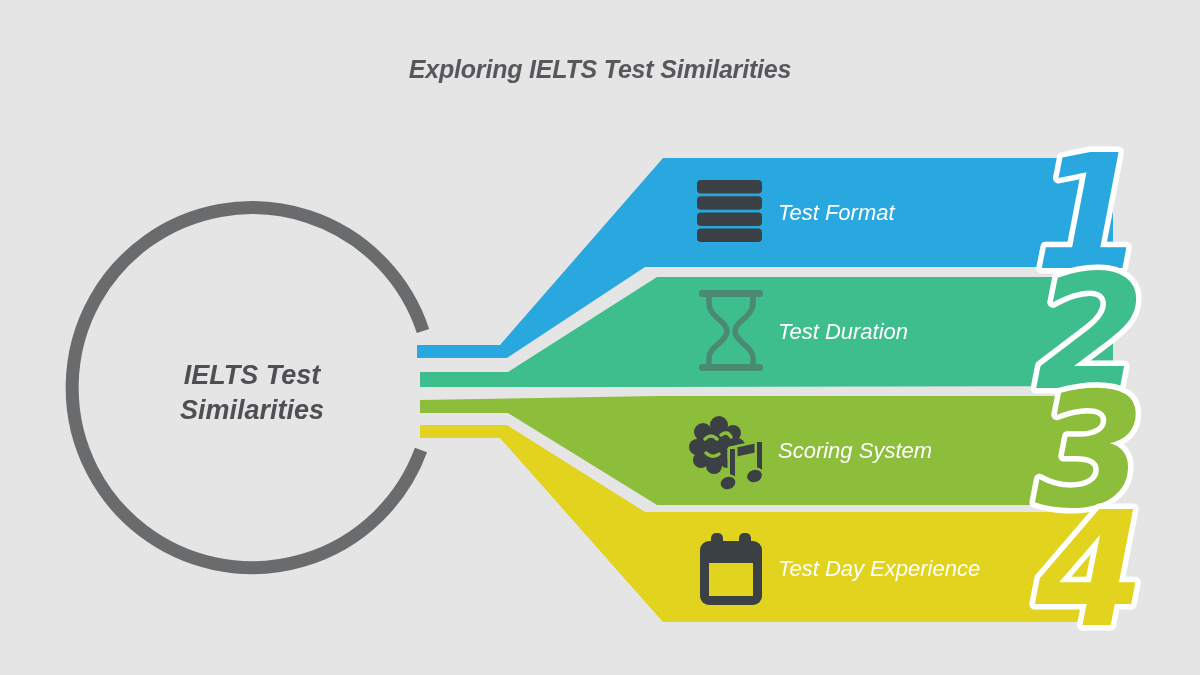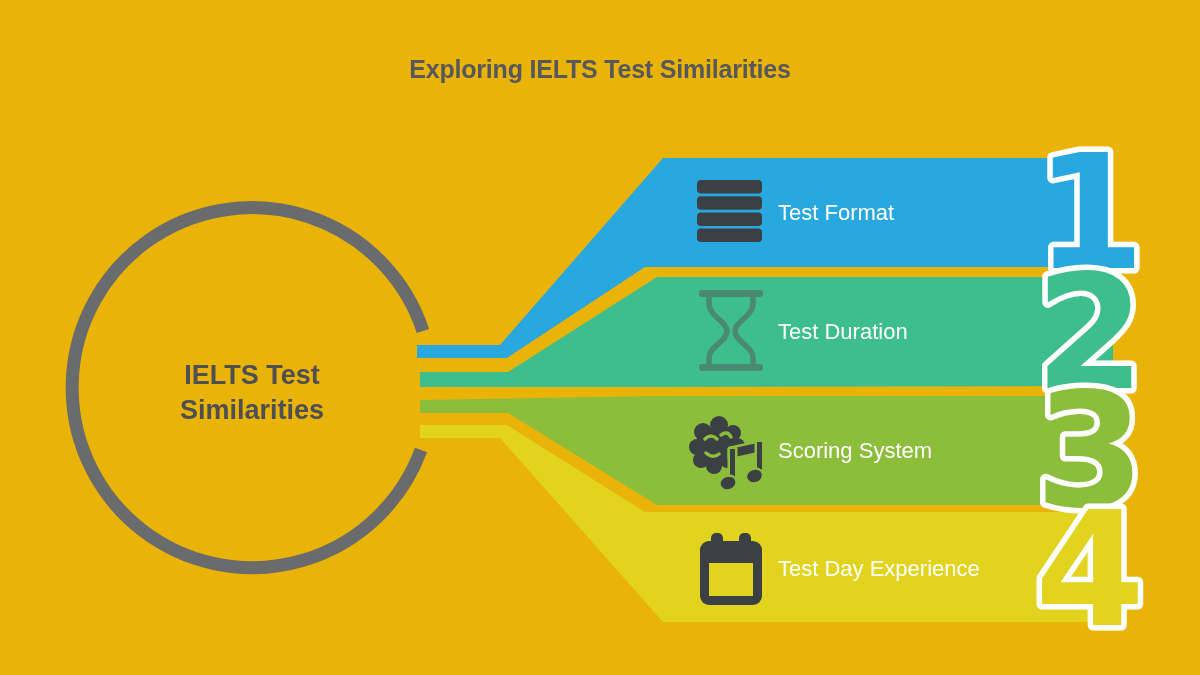--- a/index.html
+++ b/index.html
@@ -1,17 +1,17 @@
 <!DOCTYPE html>
 <html><head>
 <meta charset="utf-8">
 <style>
   html,body{margin:0;padding:0;background:#ffffff;}
-  .stage{position:relative;width:1200px;height:675px;background:#eab308;overflow:hidden;
-         font-family:"Liberation Sans",sans-serif;}
+  .stage{position:relative;width:1200px;height:675px;background:#e5e5e5;overflow:hidden;
+         font-family:"Liberation Sans",sans-serif;font-style:italic;}
   svg{position:absolute;left:0;top:0;}
   .title-text{font-family:"Liberation Sans",sans-serif;font-weight:700;font-size:25px;
               letter-spacing:-0.2px;text-anchor:middle;}
   .center-text{font-family:"Liberation Sans",sans-serif;font-weight:700;font-size:27px;
                text-anchor:middle;}
   .band-label{font-family:"Liberation Sans",sans-serif;font-size:22px;}
   .big-num{font-family:"DejaVu Sans",sans-serif;font-weight:700;font-size:158px;
            stroke:#ffffff;stroke-width:11px;paint-order:stroke;stroke-linejoin:round;
            text-anchor:middle;}
   .note-sep{paint-order:stroke;stroke-linejoin:round;}

